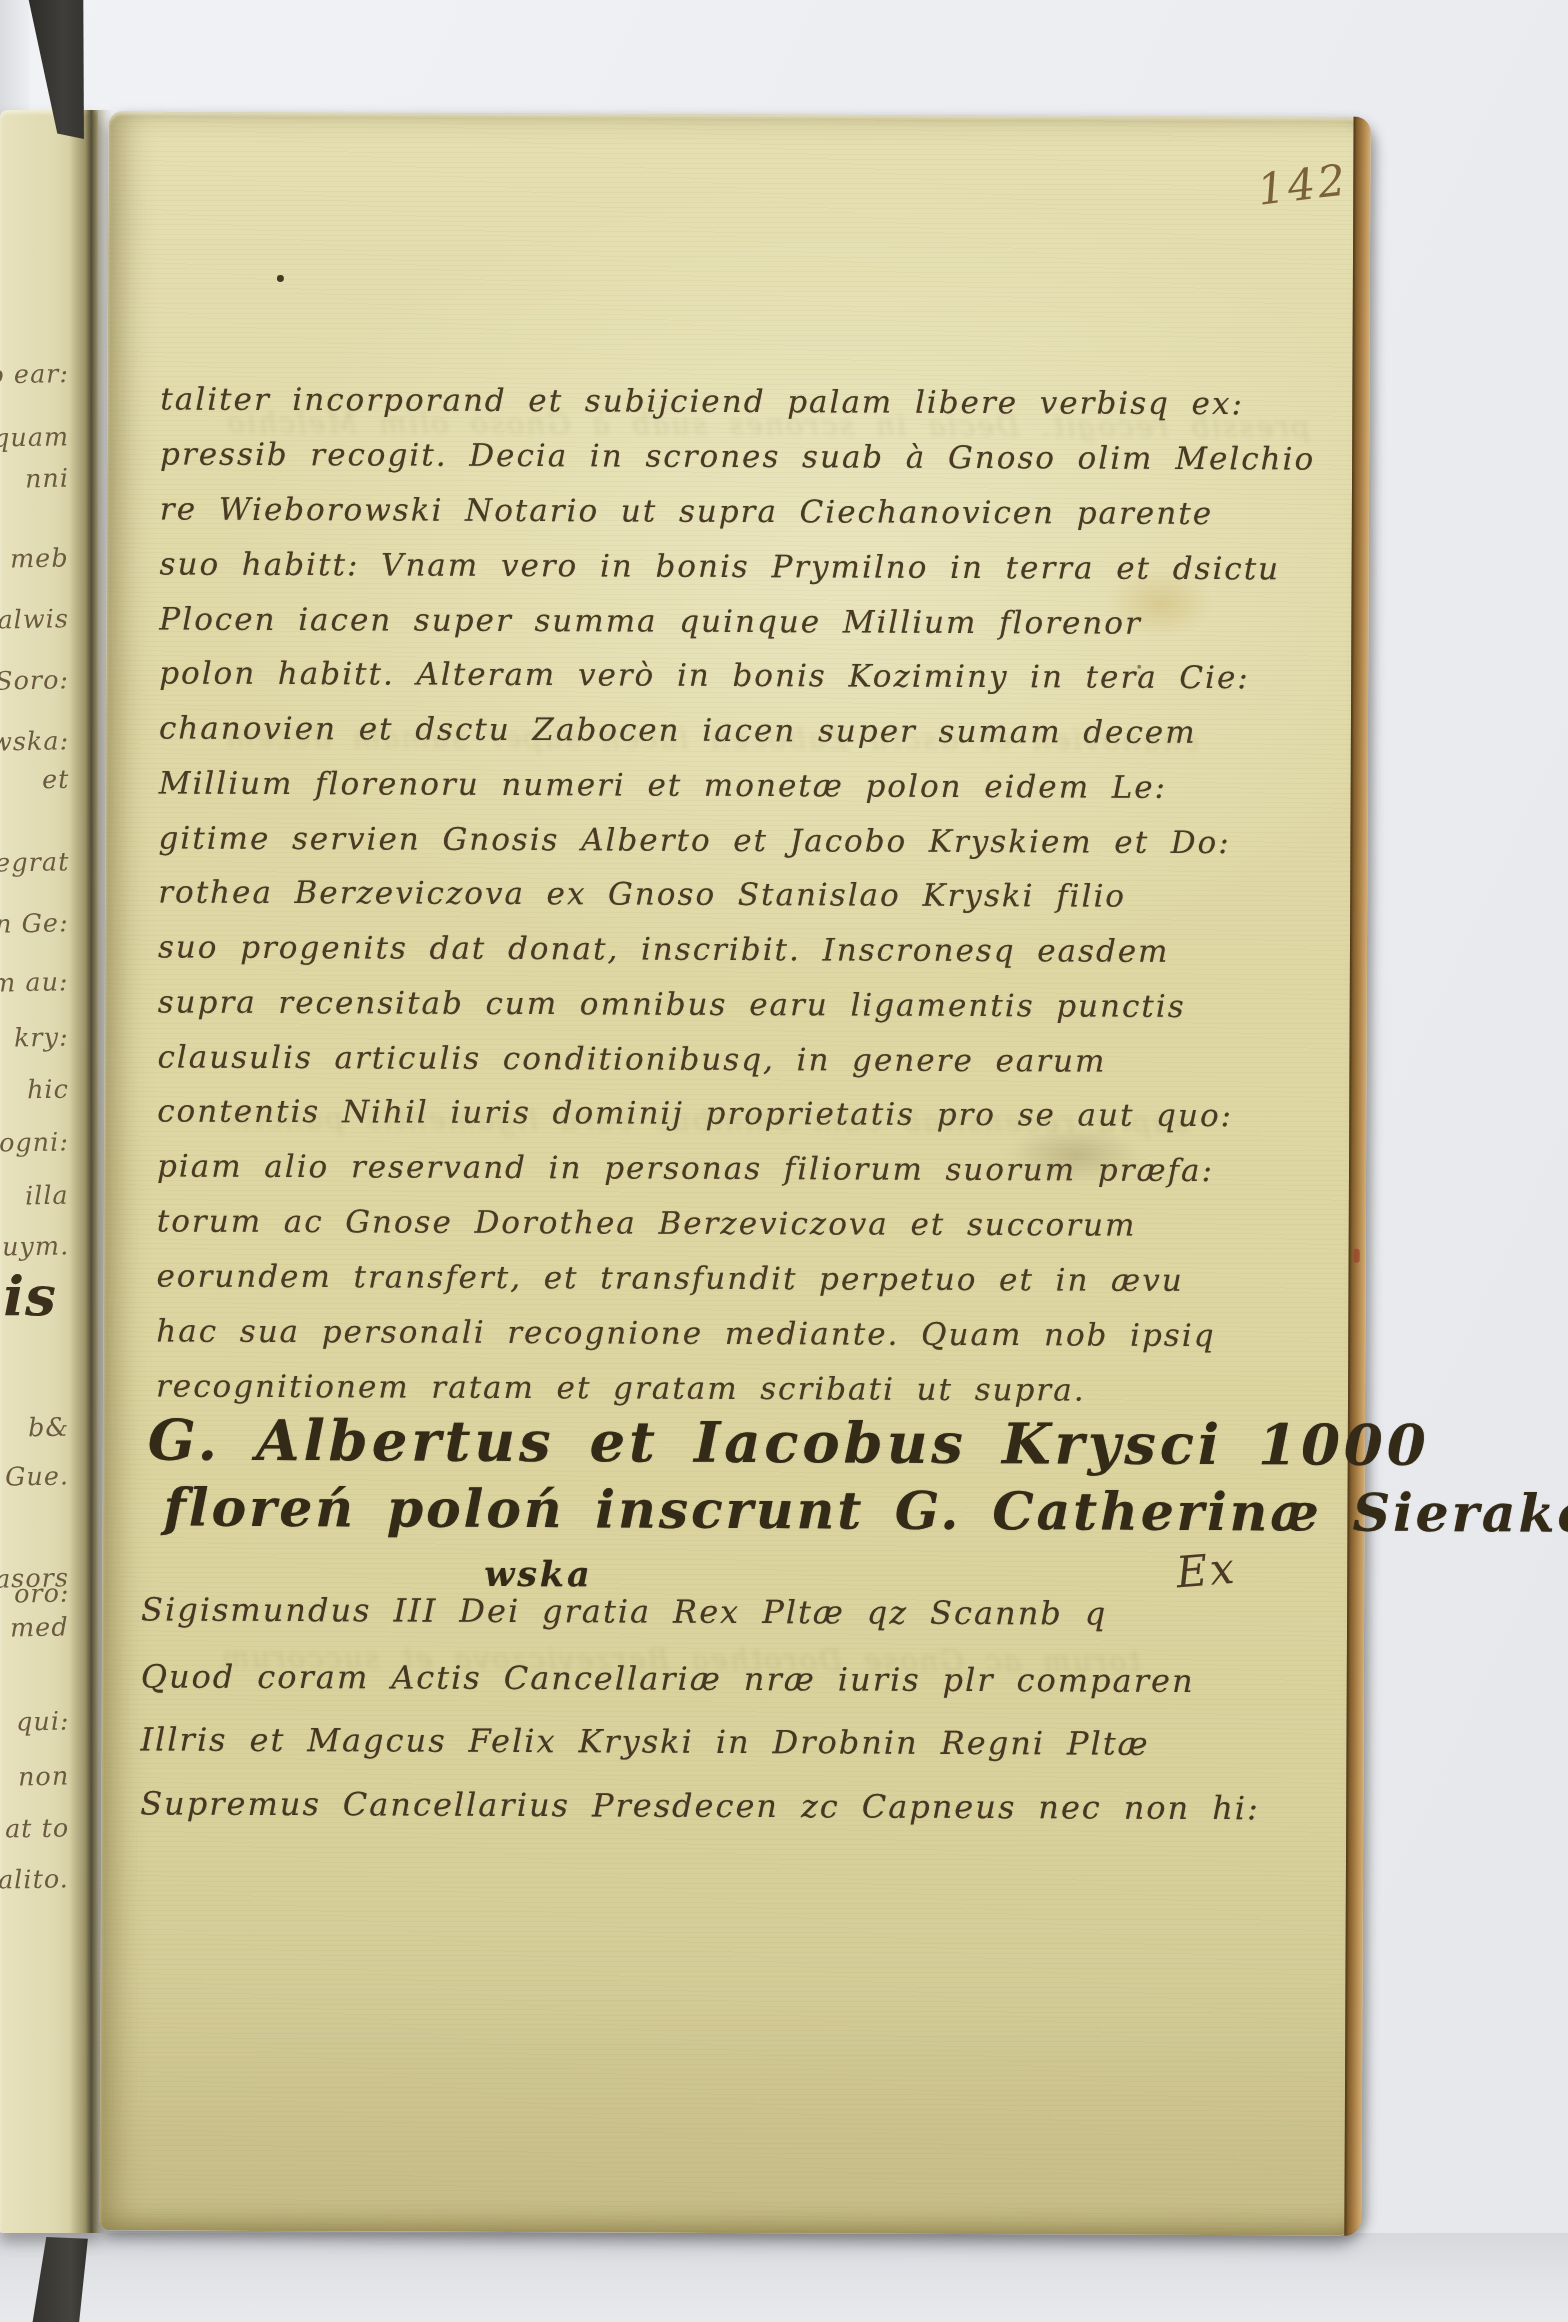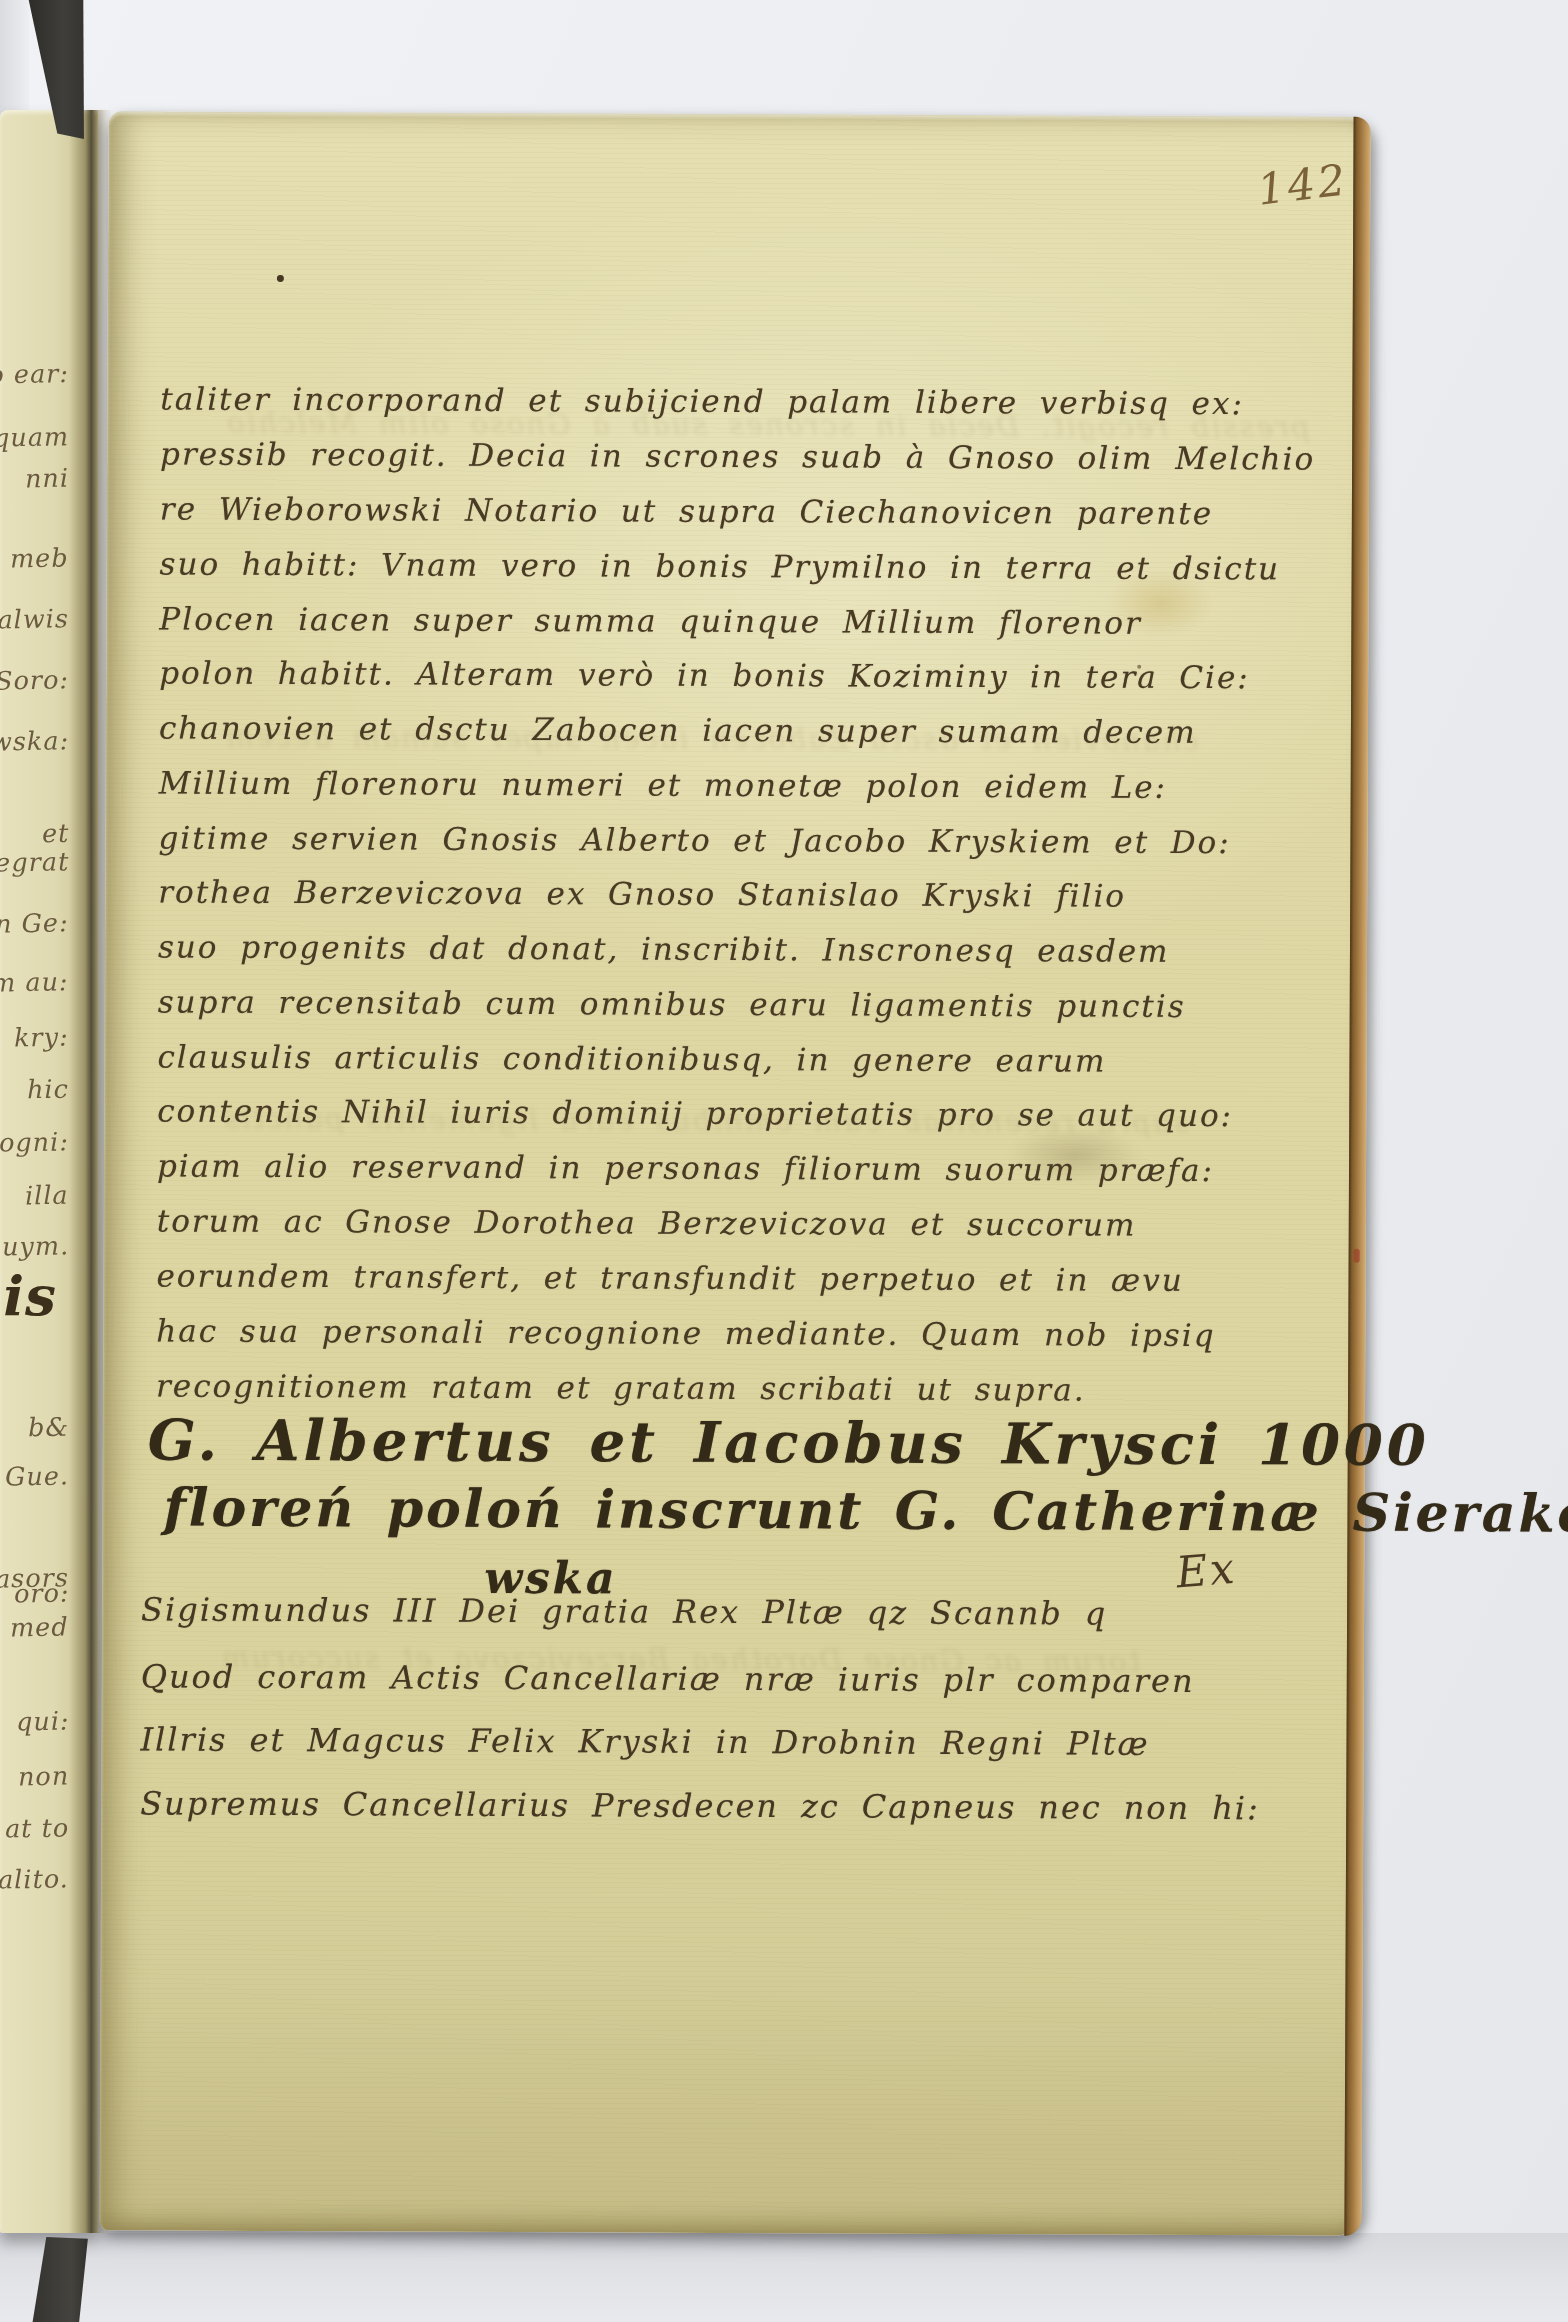--- a/index.html
+++ b/index.html
@@ -119,21 +119,21 @@
     font-style:italic;font-size:29px;color:#7a6a3c;opacity:.13;
     letter-spacing:2px;word-spacing:8.8px;transform:scaleX(-1);filter:blur(2px);
   }
   .heading-line{
     position:absolute;white-space:nowrap;z-index:4;
     font-style:italic;font-weight:bold;color:#342a18;line-height:1;
     text-shadow:0 0 1px rgba(50,40,20,.5);
   }
   .h1{left:45px;top:1300px;font-size:56px;letter-spacing:3.9px;word-spacing:11.8px;}
   .h2{left:61px;top:1370px;font-size:52px;letter-spacing:2.9px;word-spacing:9.8px;}
-  .h3{left:382px;top:1443px;font-size:44px;letter-spacing:2.9px;}
+  .h3{left:382px;top:1443px;font-size:35px;letter-spacing:2.9px;}
   .post-line{
     position:absolute;left:39px;white-space:nowrap;z-index:4;
     font-style:italic;font-size:32px;line-height:1;color:#463723;
     letter-spacing:2px;word-spacing:9.8px;
     text-shadow:0 0 1px rgba(70,55,30,.45);
   }
   .p1{top:1482px;}.p2{top:1549px;}.p3{top:1612px;}.p4{top:1676px;}
   .margin-ex{
     position:absolute;left:1074px;top:1429px;z-index:4;
     font-style:italic;font-size:43px;color:#4c3b24;transform:rotate(-5deg);
@@ -149,21 +149,21 @@
   <div class="corner-shade"></div>
 
   <div class="left-page">
     <div class="frag" style="top:249px">uo ear:</div>
     <div class="frag" style="top:312px">quam</div>
     <div class="frag" style="top:353px">nni</div>
     <div class="frag" style="top:433px">meb</div>
     <div class="frag" style="top:494px">Salwis</div>
     <div class="frag" style="top:555px">Soro:</div>
     <div class="frag" style="top:616px">wska:</div>
-    <div class="frag" style="top:708px">et</div>
+    <div class="frag" style="top:654px">et</div>
     <div class="frag" style="top:737px">regrat</div>
     <div class="frag" style="top:798px">n Ge:</div>
     <div class="frag" style="top:857px">m au:</div>
     <div class="frag" style="top:912px">kry:</div>
     <div class="frag" style="top:964px">hic</div>
     <div class="frag" style="top:1017px">ogni:</div>
     <div class="frag" style="top:1070px">illa</div>
     <div class="frag" style="top:1121px">uym.</div>
     <div class="frag-big" style="top:1153px">is</div>
     <div class="frag" style="top:1302px">b&amp;</div>

